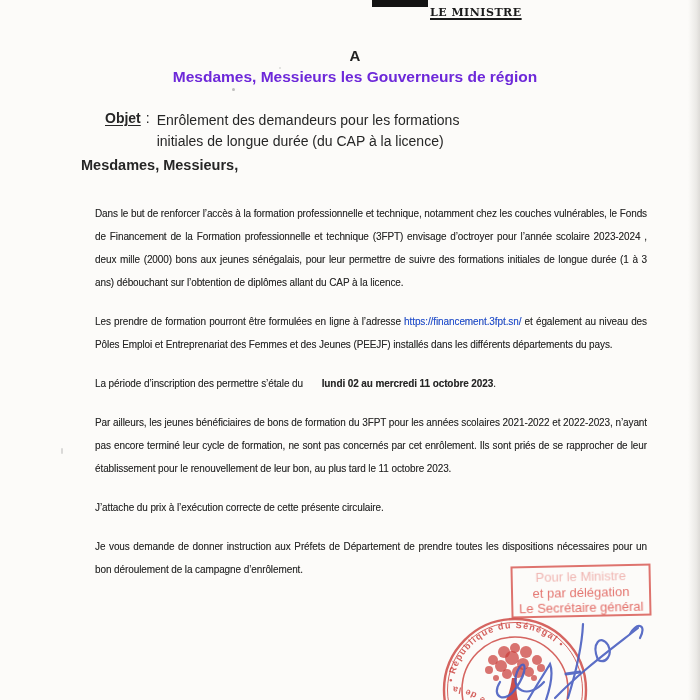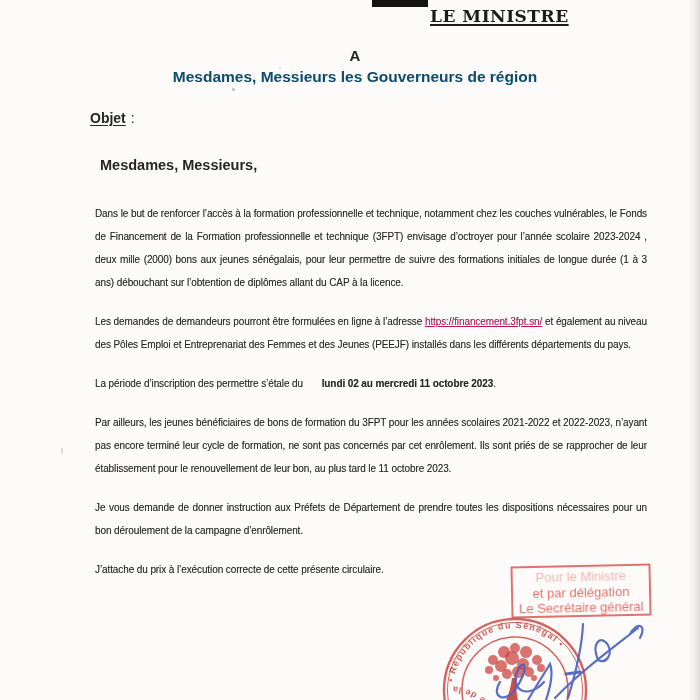--- a/index.html
+++ b/index.html
@@ -17,46 +17,46 @@
   .edge-strip {
     right:0; top:0; width:12px; height:700px;
     background:linear-gradient(to right, rgba(0,0,0,0) 0%, rgba(190,186,180,.28) 70%, rgba(170,166,160,.38) 100%);
   }
   .speck { background:#8a8a8a; border-radius:50%; opacity:.55; }
 
   
   .minister-title {
     left:430px; top:6px;
     font-family:"DejaVu Serif", serif;
-    font-weight:bold; font-size:17px; letter-spacing:.5px; color:#1b1b1b;
+    font-weight:bold; font-size:11px; letter-spacing:.5px; color:#1b1b1b;
     text-decoration:underline; text-decoration-thickness:2px; text-underline-offset:2px;
   }
   .addr-block { left:75px; top:47px; width:560px; text-align:center; }
   .addr-a { font-weight:bold; font-size:15px; color:#222; }
-  .addr-line { margin-top:4px; font-weight:bold; font-size:15.5px; color:#0c4a6e; }
+  .addr-line { margin-top:4px; font-weight:bold; font-size:15.5px; color:#6d28d9; }
 
   
-  .subject { left:90px; top:110px; width:430px; display:flex; align-items:flex-start; font-size:14px; }
+  .subject { left:105px; top:110px; width:430px; display:flex; align-items:flex-start; font-size:14px; }
   .subject-label { font-weight:bold; text-decoration:underline; text-underline-offset:2px; white-space:nowrap; }
   .subject-colon { margin:0 7px 0 5px; }
   .subject-text { width:330px; line-height:20.5px; }
 
-  .salutation { left:100px; top:157px; font-weight:bold; font-size:14.5px; }
+  .salutation { left:81px; top:157px; font-weight:bold; font-size:14.5px; }
 
   
   .body-text { left:95px; top:186px; width:552px; }
   .para {
     margin:16px 0 9px 0;
     font-size:10px; line-height:23px; letter-spacing:-0.1px;
     text-align:justify; text-justify:inter-word;
     text-shadow:0 0 .4px rgba(0,0,0,.30);
   }
   .para:last-child { margin-bottom:0; }
   .bold { font-weight:bold;padding-left:16px; }
-  .link { color:#be185d; text-decoration:underline; cursor:pointer; }
+  .link { color:#1d4ed8; cursor:pointer; }
 
   
   .stamp-box {
     left:511px; top:565px; width:140px; height:52px;
     border:2px solid rgba(214,77,70,.78);
     transform:rotate(-1.2deg);
     text-align:center; padding-top:2px; box-sizing:border-box;
     font-size:13px; line-height:15.5px; color:#e0605a;
     filter:blur(.2px);
   }
@@ -82,31 +82,32 @@
 
   <div class="abs minister-title">LE MINISTRE</div>
   <div class="abs addr-block">
     <div class="addr-a">A</div>
     <div class="addr-line">Mesdames, Messieurs les Gouverneurs de région</div>
   </div>
 
   <div class="abs subject">
     <span class="subject-label">Objet</span>
     <span class="subject-colon">:</span>
+    <span class="subject-text">Enrôlement des demandeurs pour les formations initiales de longue durée (du CAP à la licence)</span>
   </div>
 
   <div class="abs salutation">Mesdames, Messieurs,</div>
 
   <div class="abs body-text">
     <p class="para">Dans le but de renforcer l’accès à la formation professionnelle et technique, notamment chez les couches vulnérables, le Fonds de Financement de la Formation professionnelle et technique (3FPT) envisage d’octroyer pour l’année scolaire 2023-2024 , deux mille (2000) bons aux jeunes sénégalais, pour leur permettre de suivre des formations initiales de longue durée (1 à 3 ans) débouchant sur l’obtention de diplômes allant du CAP à la licence.</p>
-    <p class="para"><span>Les demandes de demandeurs pourront être formulées en ligne à l’adresse </span><a class="link">https://financement.3fpt.sn/</a><span> et également au niveau des Pôles Emploi et Entreprenariat des Femmes et des Jeunes (PEEJF) installés dans les différents départements du pays.</span></p>
+    <p class="para"><span>Les prendre de formation pourront être formulées en ligne à l’adresse </span><a class="link">https://financement.3fpt.sn/</a><span> et également au niveau des Pôles Emploi et Entreprenariat des Femmes et des Jeunes (PEEJF) installés dans les différents départements du pays.</span></p>
     <p class="para"><span>La période d’inscription des permettre s’étale du </span><span class="bold">lundi 02 au mercredi 11 octobre 2023</span><span>.</span></p>
     <p class="para">Par ailleurs, les jeunes bénéficiaires de bons de formation du 3FPT pour les années scolaires 2021-2022 et 2022-2023, n’ayant pas encore terminé leur cycle de formation, ne sont pas concernés par cet enrôlement. Ils sont priés de se rapprocher de leur établissement pour le renouvellement de leur bon, au plus tard le 11 octobre 2023.</p>
+    <p class="para">J’attache du prix à l’exécution correcte de cette présente circulaire.</p>
     <p class="para">Je vous demande de donner instruction aux Préfets de Département de prendre toutes les dispositions nécessaires pour un bon déroulement de la campagne d’enrôlement.</p>
-    <p class="para">J’attache du prix à l’exécution correcte de cette présente circulaire.</p>
   </div>
 
   <div class="abs stamp-box">
     <div class="stamp-line1">Pour le Ministre</div>
     <div class="stamp-line2">et par délégation</div>
     <div class="stamp-line3">Le Secrétaire général</div>
   </div>
 
   <svg class="abs seal-svg" width="180" height="94" viewBox="0 0 180 94">
     <g stroke="rgba(203,62,58,.8)" fill="none">

